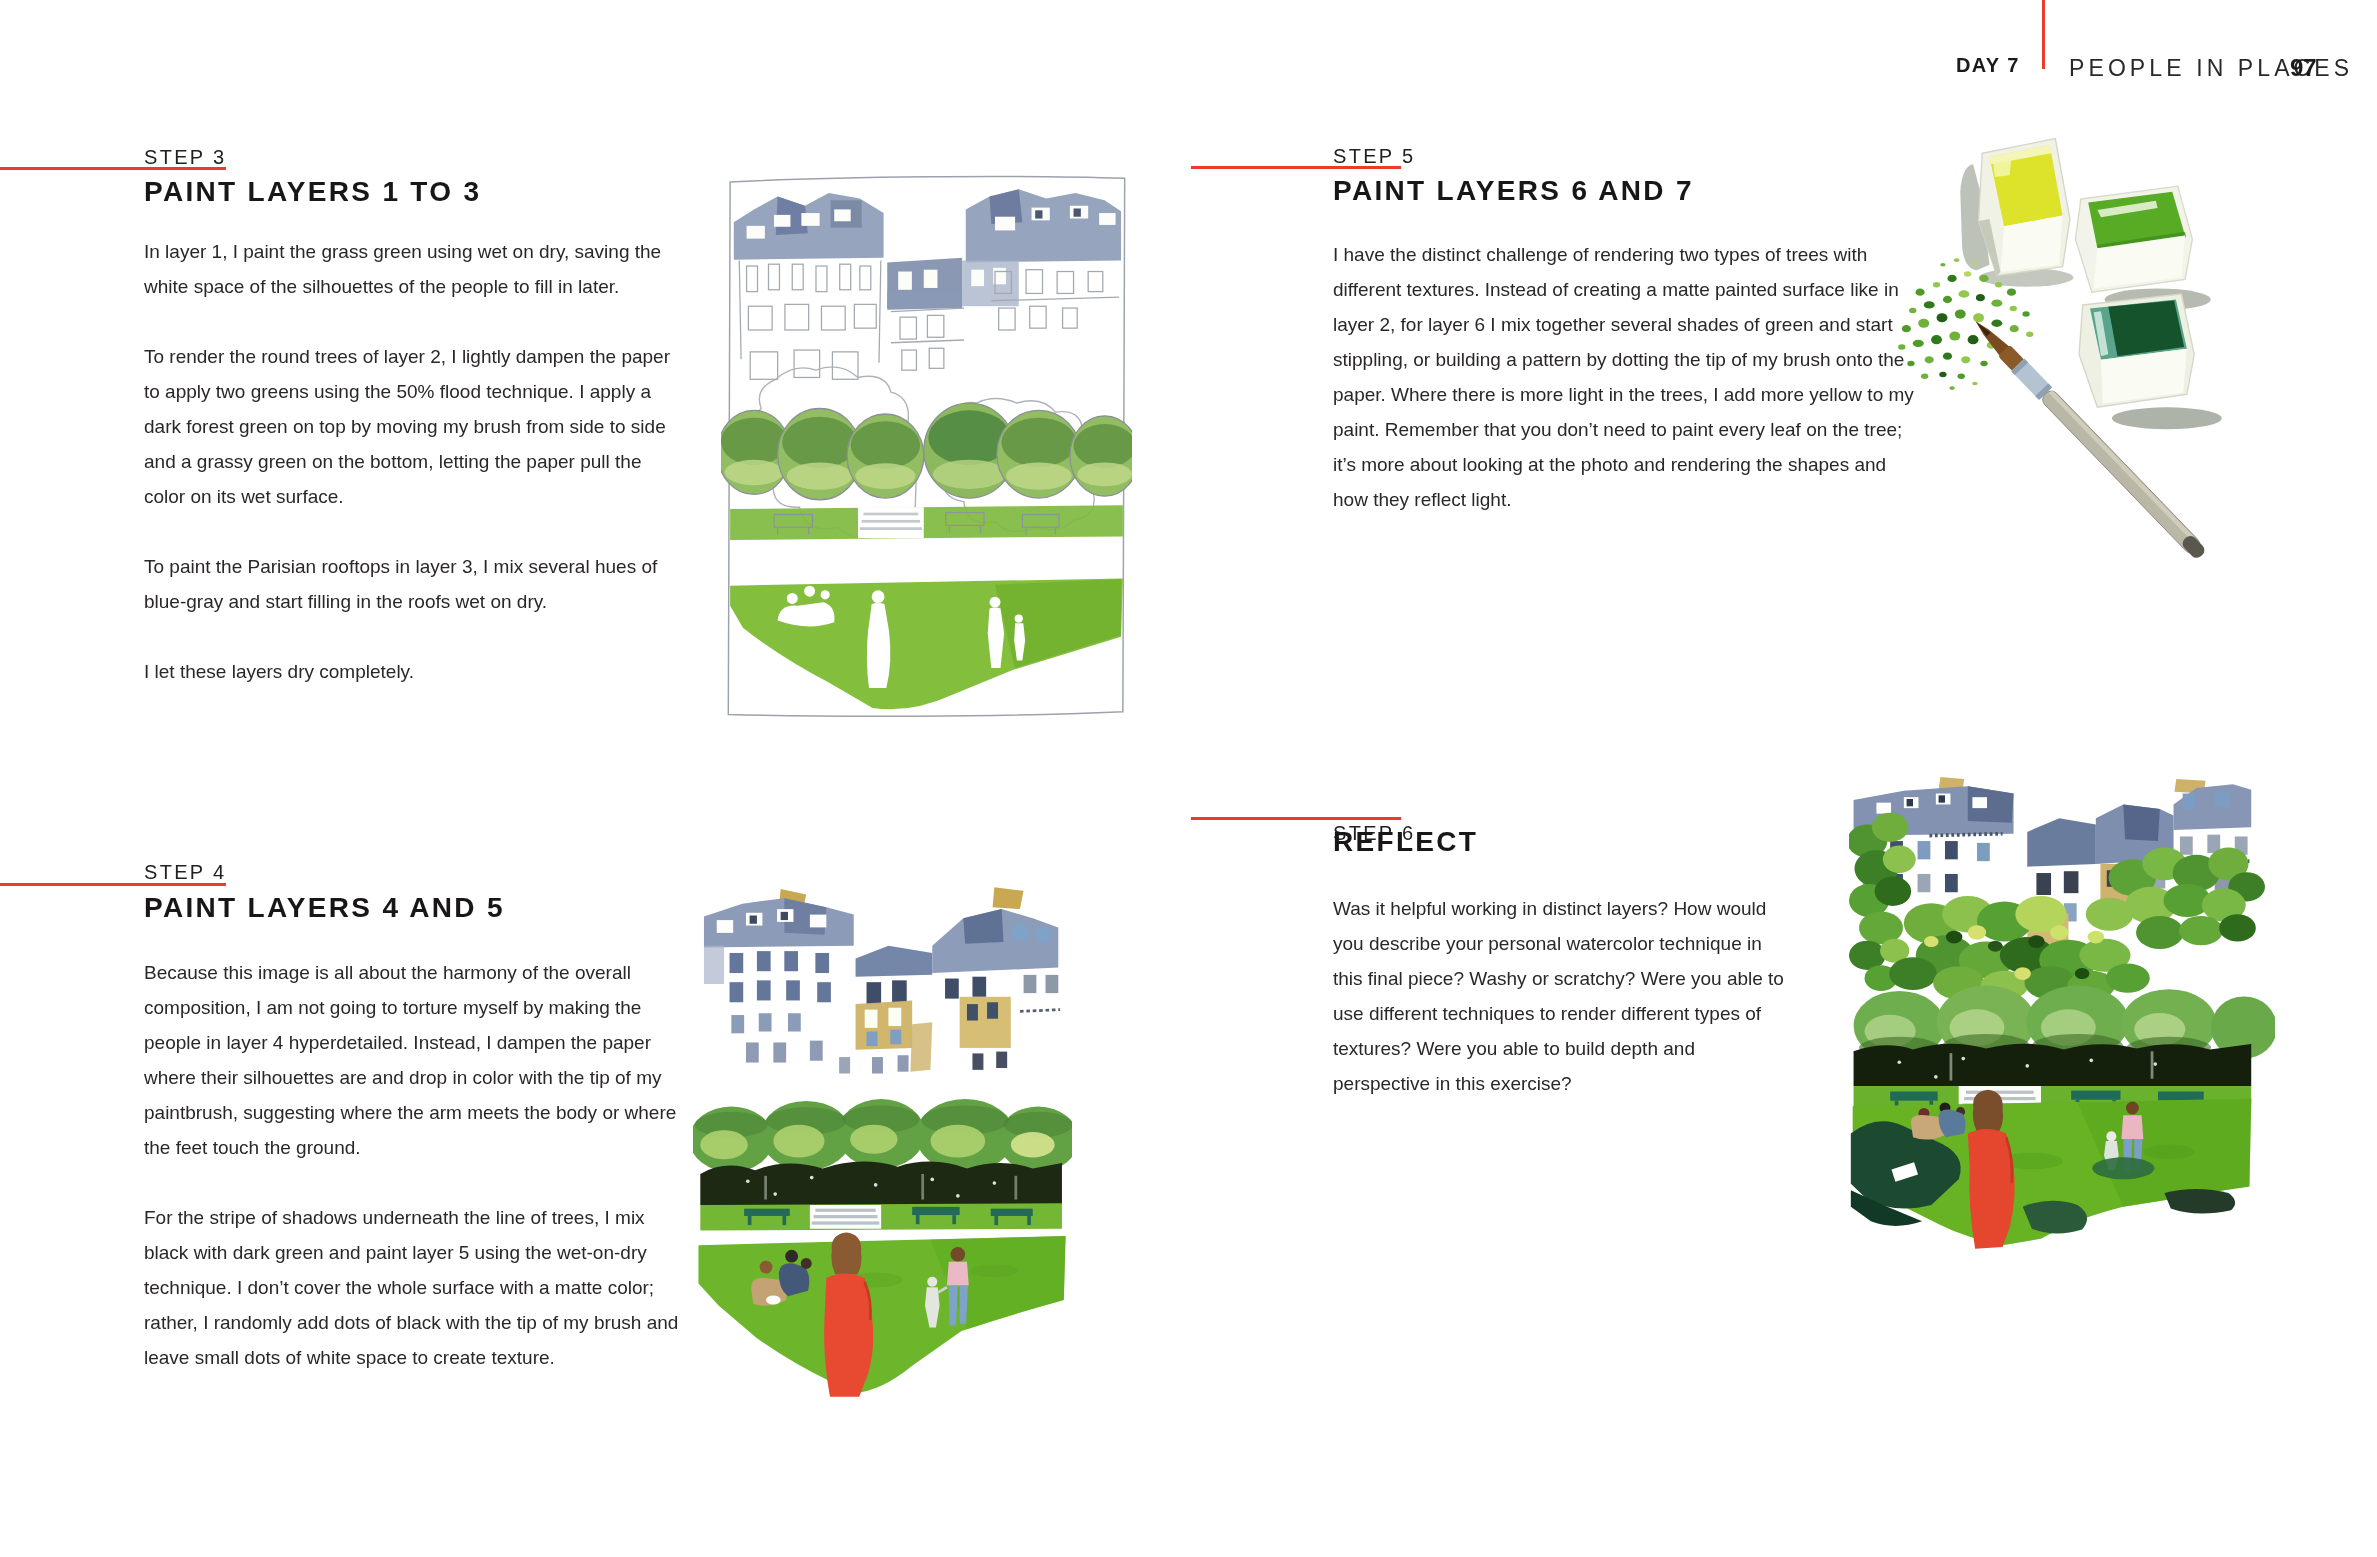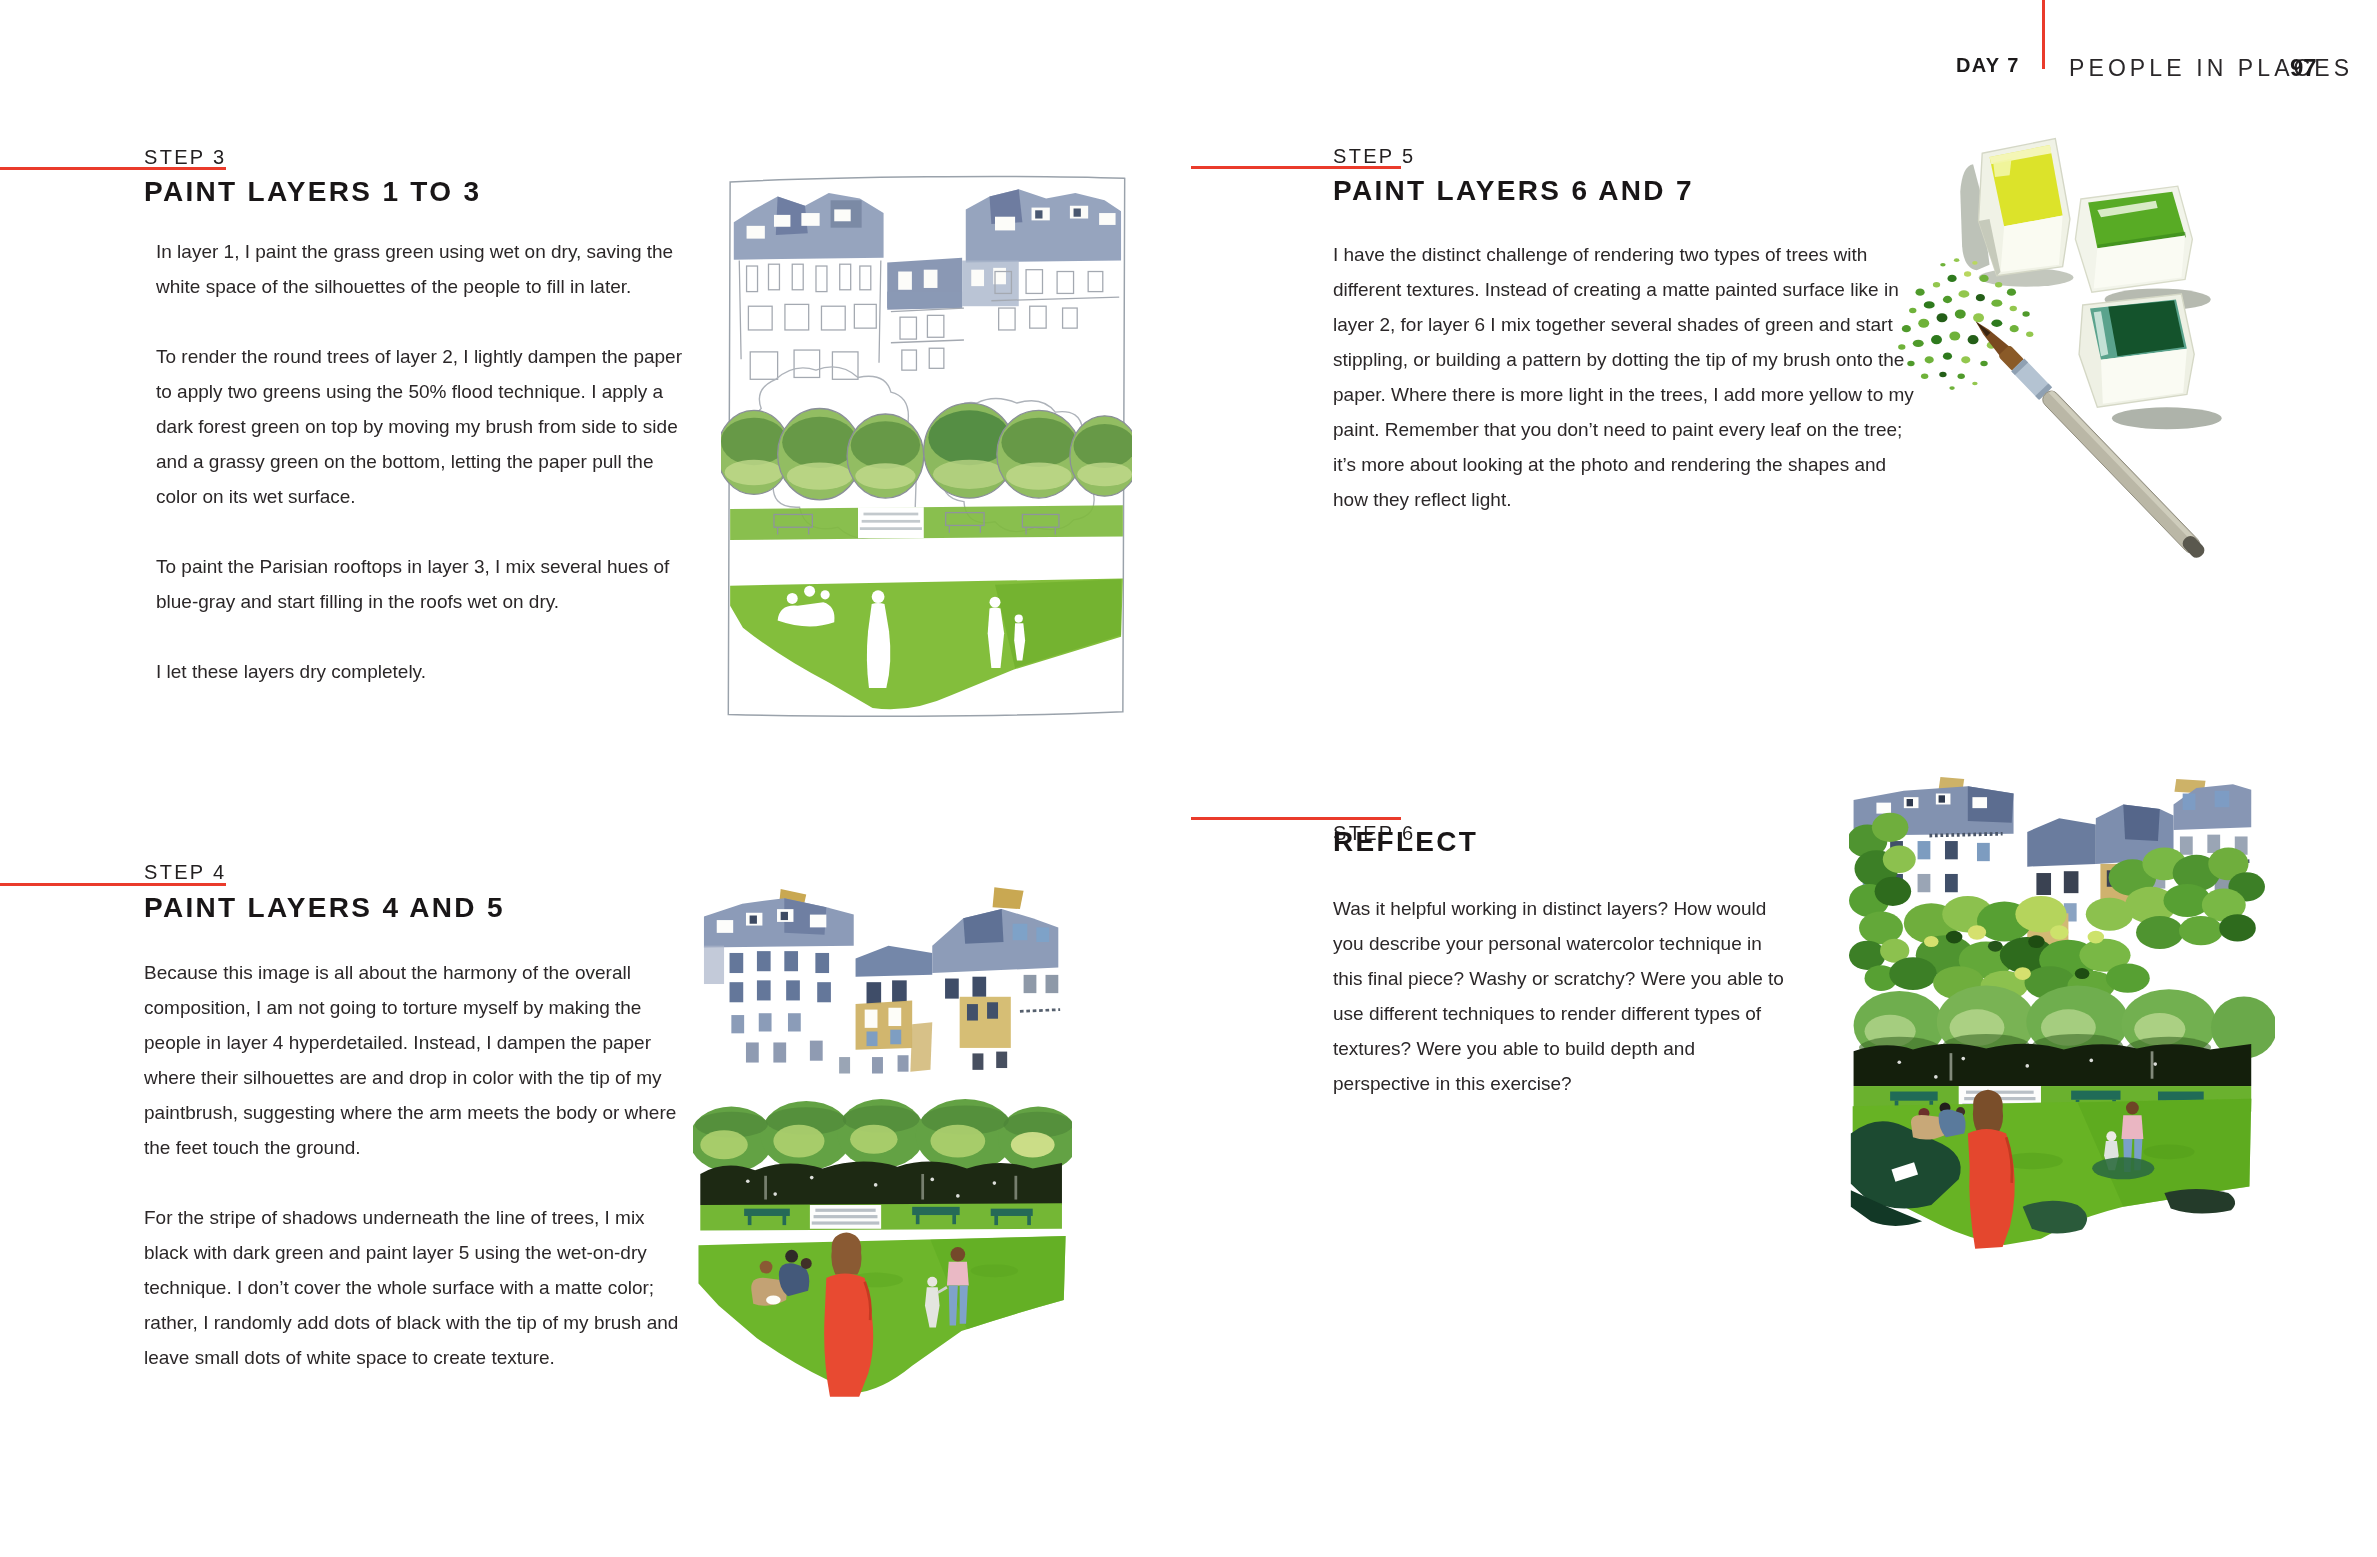--- a/index.html
+++ b/index.html
@@ -28,21 +28,21 @@
 <div class="spread">
 
   <div class="abs hdr-day" style="left:1956px;top:54px;">DAY 7</div>
   <div class="abs red-rule-v" style="left:2042px;top:0;height:69px;"></div>
   <div class="abs hdr-section" style="left:2069px;top:55px;">PEOPLE IN PLACES</div>
   <div class="abs hdr-page" style="left:2290px;top:54px;">97</div>
 
   <div class="abs step-label" style="left:144px;top:146px;">STEP 3</div>
   <div class="abs red-rule" style="left:0;top:167px;width:226px;"></div>
   <div class="abs step-title" style="left:144px;top:176px;">PAINT LAYERS 1 TO 3</div>
-  <div class="abs body-col" style="left:144px;top:234px;width:538px;margin-left:12px;">
+  <div class="abs body-col" style="left:144px;top:234px;width:538px;">
     <p>In layer 1, I paint the grass green using wet on dry, saving the white space of the silhouettes of the people to fill in later.</p>
     <p>To render the round trees of layer 2, I lightly dampen the paper to apply two greens using the 50% flood technique. I apply a dark forest green on top by moving my brush from side to side and a grassy green on the bottom, letting the paper pull the color on its wet surface.</p>
     <p>To paint the Parisian rooftops in layer 3, I mix several hues of blue-gray and start filling in the roofs wet on dry.</p>
     <p>I let these layers dry completely.</p>
   </div>
 
   <div class="abs step-label" style="left:144px;top:861px;">STEP 4</div>
   <div class="abs red-rule" style="left:0;top:883px;width:226px;"></div>
   <div class="abs step-title" style="left:144px;top:892px;">PAINT LAYERS 4 AND 5</div>
   <div class="abs body-col" style="left:144px;top:955px;width:538px;">

